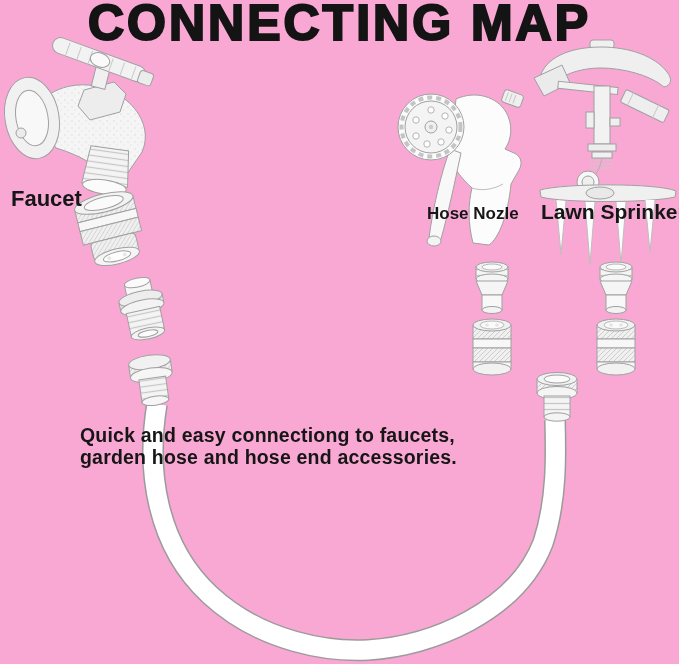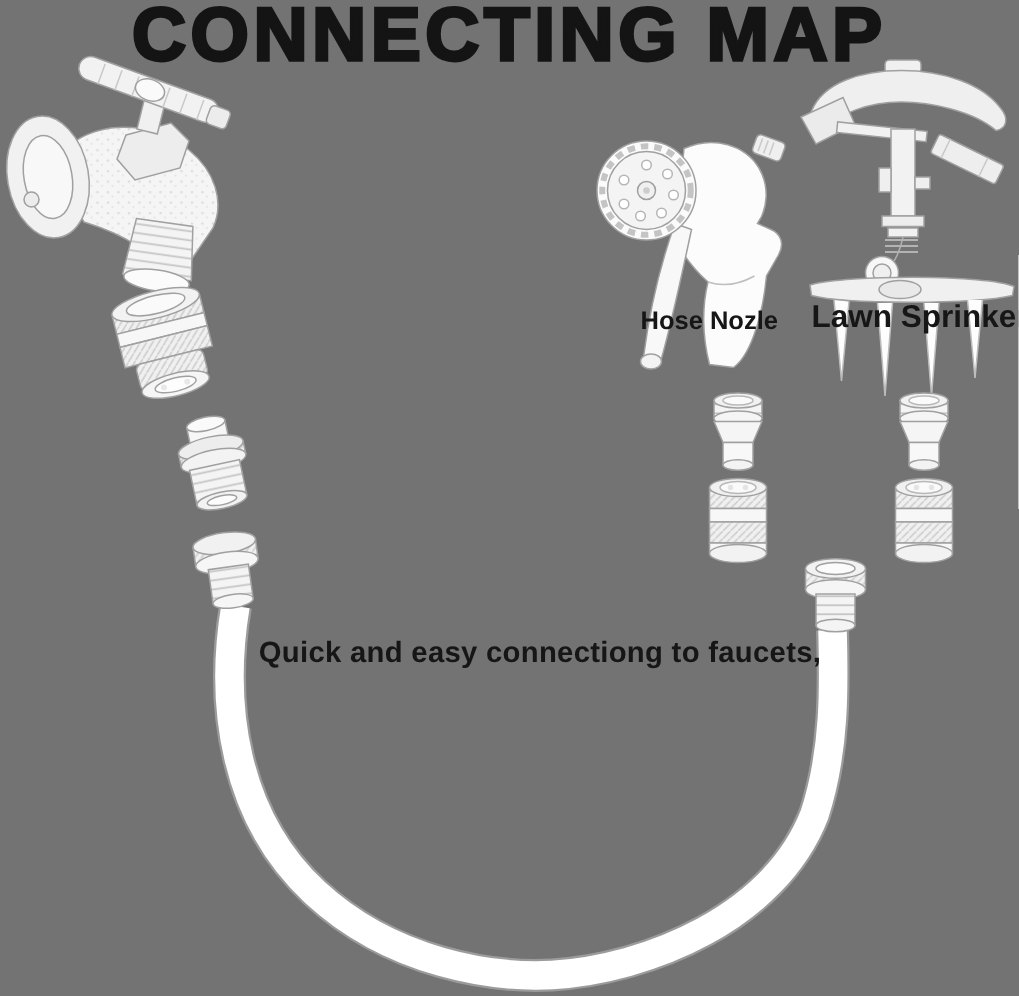--- a/index.html
+++ b/index.html
@@ -1,33 +1,33 @@
 <!DOCTYPE html>
 <html><head>
 <meta charset="utf-8">
 <style>
   html,body{margin:0;padding:0;background:#fff;}
   .stage{
-    position:relative;width:679px;height:664px;background:#737373;overflow:hidden;
+    position:relative;width:679px;height:664px;background:#f9a8d4;overflow:hidden;
     font-family:"Liberation Sans",sans-serif;color:#161616;
   }
   .stage svg{position:absolute;left:0;top:0;}
   .title{
     position:absolute;top:-6px;left:0;right:0;margin:0;text-align:center;
     font-size:50px;font-weight:bold;letter-spacing:3px;color:#141414;
     -webkit-text-stroke:2.2px #141414;white-space:nowrap;
   }
   .part-label{
     position:absolute;font-weight:bold;color:#161616;white-space:nowrap;
   }
   .label-faucet{left:11px;top:186px;font-size:22px;}
   .label-nozzle{left:427px;top:204px;font-size:17px;}
   .label-sprinkler{left:541px;top:200px;font-size:21px;}
   .caption{
-    position:absolute;left:80px;top:424px;width:560px;text-align:center;
+    position:absolute;left:80px;top:424px;width:560px;text-align:left;
     font-size:19.5px;line-height:22px;font-weight:bold;color:#161616;letter-spacing:0.2px;
   }
 </style>
 </head>
 <body>
 
 <div class="stage">
 
   <svg width="679" height="664" viewBox="0 0 679 664">
     <defs>
@@ -188,20 +188,22 @@
         <ellipse cx="557" cy="379" rx="13" ry="4" fill="#fbfbfb"></ellipse>
         <ellipse cx="557" cy="393" rx="20" ry="6.5" fill="#f5f5f5"></ellipse>
         <rect x="544" y="396" width="26" height="21" fill="url(#thread)"></rect>
         <ellipse cx="557" cy="417" rx="13" ry="4.2" fill="#f4f4f4"></ellipse>
       </g>
     </g>
   </svg>
 
   <h1 class="title">CONNECTING MAP</h1>
 
+  <div class="part-label label-faucet">Faucet</div>
   <div class="part-label label-nozzle">Hose Nozle</div>
   <div class="part-label label-sprinkler">Lawn Sprinker</div>
 
   <div class="caption">
     <div>Quick and easy connectiong to faucets,</div>
+    <div>garden hose and hose end accessories.</div>
   </div>
 
 </div>
 
 </body></html>

